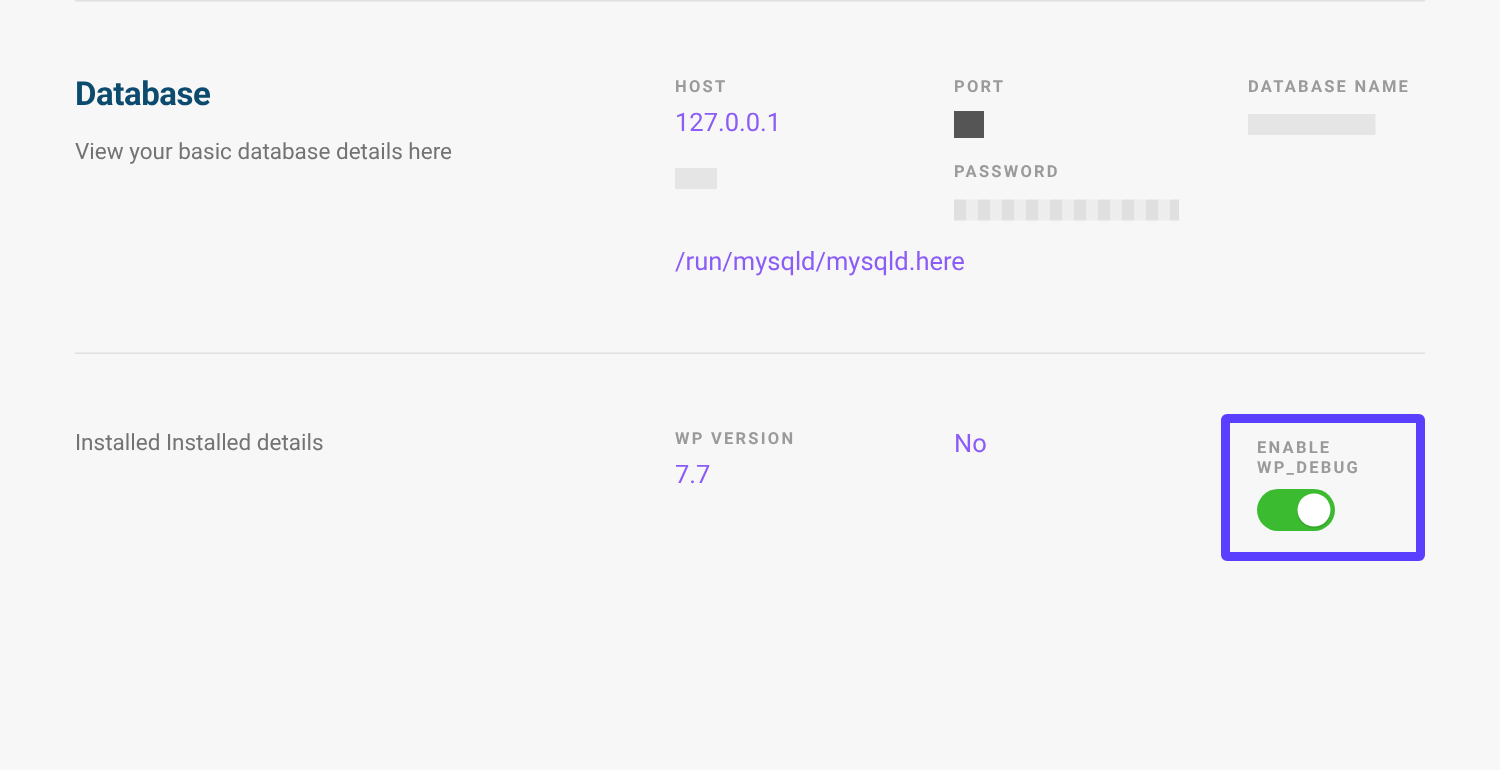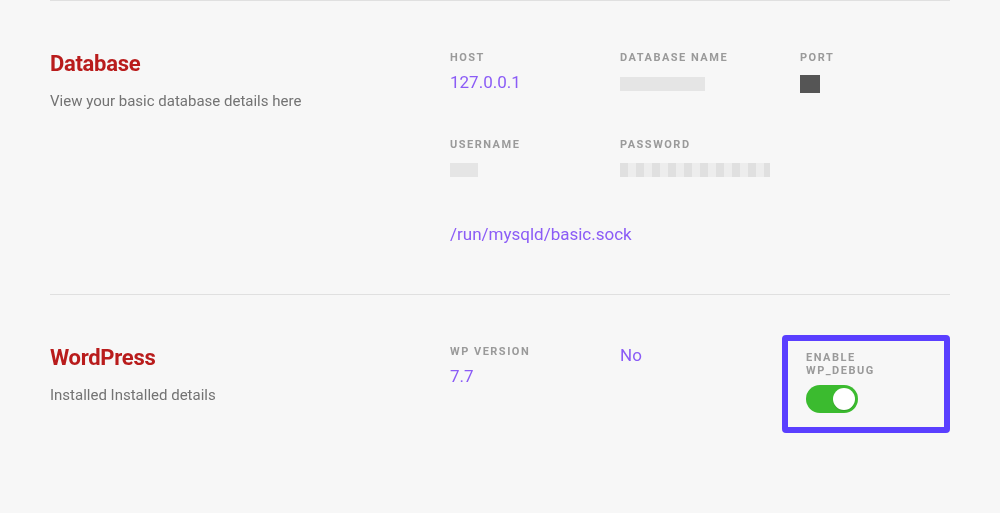--- a/index.html
+++ b/index.html
@@ -23,35 +23,36 @@
       display: flex;
       padding: 50px 0;
     }
     .section-left {
       width: 400px;
       flex-shrink: 0;
     }
     .section-title {
       font-size: 22px;
       font-weight: 700;
-      color: #b91c1c;
+      color: #0c4a6e;
       margin-bottom: 16px;
       letter-spacing: -0.3px;
     }
     .section-desc {
       font-size: 15px;
       color: #737373;
       font-weight: 400;
     }
     .section-right {
       flex: 1;
       display: grid;
       grid-template-columns: 170px 180px 150px;
       row-gap: 45px;
       column-gap: 0;
+      gap: 16px;
     }
     .field-label {
       font-size: 11px;
       font-weight: 700;
       letter-spacing: 1.5px;
       color: #9a9a9a;
       text-transform: uppercase;
       margin-bottom: 8px;
     }
     .field-value {
@@ -111,47 +112,45 @@
   <div class="section-left">
     <h2 class="section-title">Database</h2>
     <p class="section-desc">View your basic database details here</p>
   </div>
   <div class="section-right">
     <div>
       <div class="field-label">HOST</div>
       <div class="field-value">127.0.0.1</div>
     </div>
     <div>
+      <div class="field-label">PORT</div>
+      <div class="field-value"><span class="redacted port"></span></div>
+    </div>
+    <div>
       <div class="field-label">DATABASE NAME</div>
       <div class="field-value"><span class="redacted med"></span></div>
     </div>
     <div>
-      <div class="field-label">PORT</div>
-      <div class="field-value"><span class="redacted port"></span></div>
-    </div>
-    <div>
-      <div class="field-label">USERNAME</div>
       <div class="field-value"><span class="redacted small"></span></div>
     </div>
     <div>
       <div class="field-label">PASSWORD</div>
       <div class="field-value"><span class="redacted pw"></span></div>
     </div>
     <div></div>
     <div class="socket-field">
-      <div class="field-value">/run/mysqld/basic.sock</div>
+      <div class="field-value">/run/mysqld/mysqld.here</div>
     </div>
   </div>
 </div>
 
 <hr class="divider">
 
 <div class="section wordpress-section">
   <div class="section-left">
-    <h2 class="section-title">WordPress</h2>
     <p class="section-desc">Installed Installed details</p>
   </div>
   <div class="section-right">
     <div>
       <div class="field-label">WP VERSION</div>
       <div class="field-value">7.7</div>
     </div>
     <div>
       <div class="field-value">No</div>
     </div>

